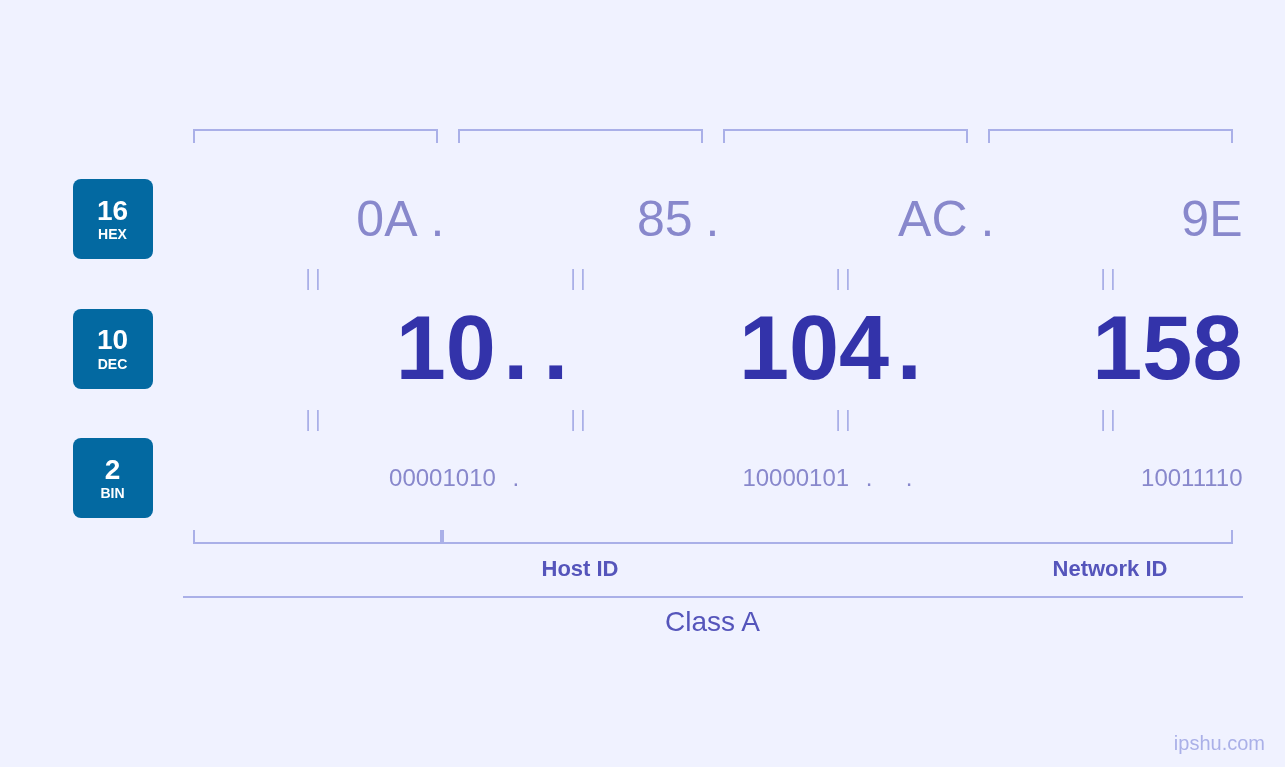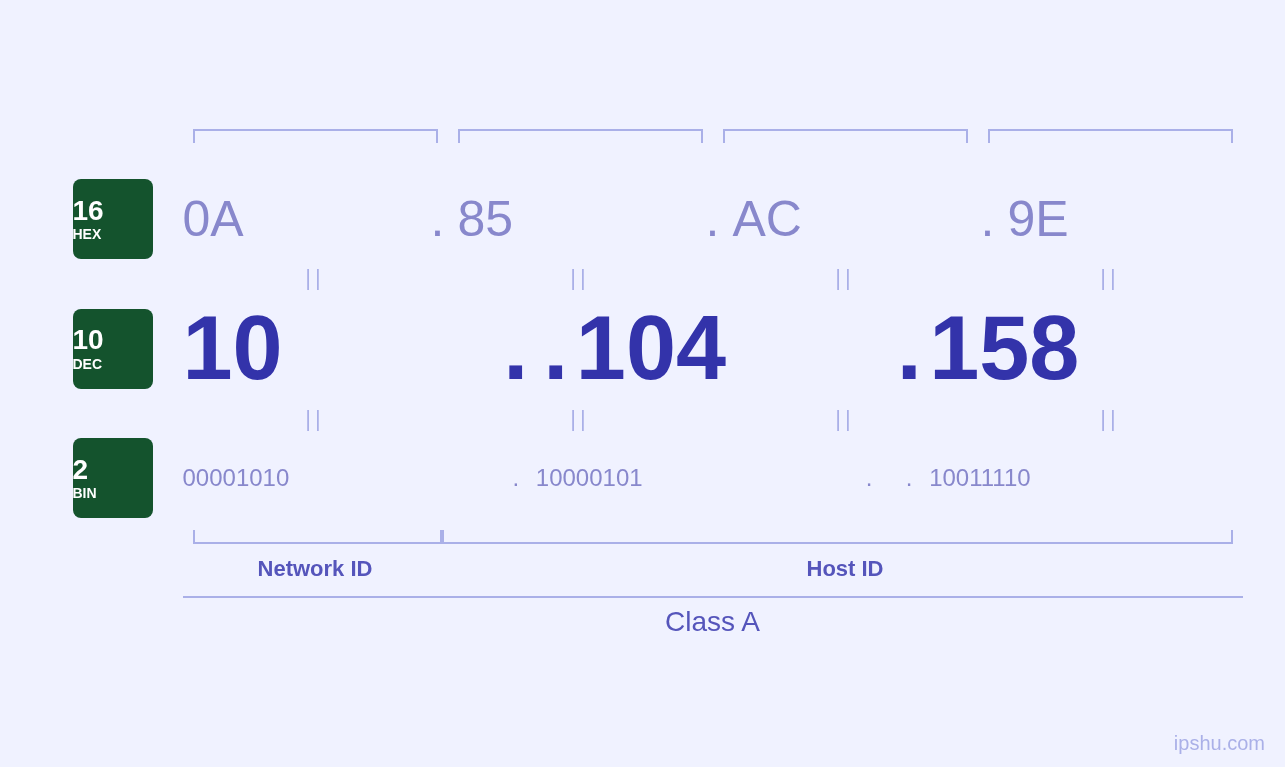--- a/index.html
+++ b/index.html
@@ -75,24 +75,24 @@
       width: 140px;
       display: flex;
       justify-content: center;
       align-items: center;
     }
 
     .badge {
       width: 80px;
       height: 80px;
       border-radius: 8px;
-      background: #14532d;
+      background: #0369a1;
       display: flex;
       flex-direction: column;
-      align-items: flex-start;
+      align-items: center;
       justify-content: center;
       color: white;
     }
 
     .badge-number {
       font-size: 28px;
       font-weight: bold;
       line-height: 1.1;
     }
 
@@ -102,21 +102,21 @@
     }
 
     .values-row {
       flex: 1;
       display: flex;
       align-items: center;
     }
 
     .byte-value {
       flex: 1;
-      text-align: left;
+      text-align: right;
     }
 
     .dot-separator {
       width: 40px;
       text-align: center;
     }
 
     
     .hex-value {
       color: #8888cc;
@@ -267,22 +267,22 @@
   <div style="width:100%; padding-left:140px; margin-top:12px; position:relative;">
 
     <div style="display:flex; width:100%; height:20px; position:relative;">
 
       <div style="position:absolute; left:10px; right:75.5%; height:14px; border-bottom:2px solid #aab0e8; border-left:2px solid #aab0e8; border-right:2px solid #aab0e8;"></div>
 
       <div style="position:absolute; left:24.5%; right:10px; height:14px; border-bottom:2px solid #aab0e8; border-left:2px solid #aab0e8; border-right:2px solid #aab0e8;"></div>
     </div>
 
     <div style="display:flex; width:100%; margin-top:6px;">
+      <div style="flex:3; text-align:center; color:#5555bb; font-size:22px; font-weight:bold;">Host ID</div>
       <div style="flex:1; text-align:center; color:#5555bb; font-size:22px; font-weight:bold;">Network ID</div>
-      <div style="flex:3; text-align:center; color:#5555bb; font-size:22px; font-weight:bold;">Host ID</div>
     </div>
 
     <div style="border-top:2px solid #aab0e8; width:100%; margin-top:14px;"></div>
     <div style="text-align:center; color:#5555bb; font-size:28px; font-weight:normal; margin-top:8px;">Class A</div>
   </div>
 
 </div>
 
 <div class="watermark">ipshu.com</div>
 

